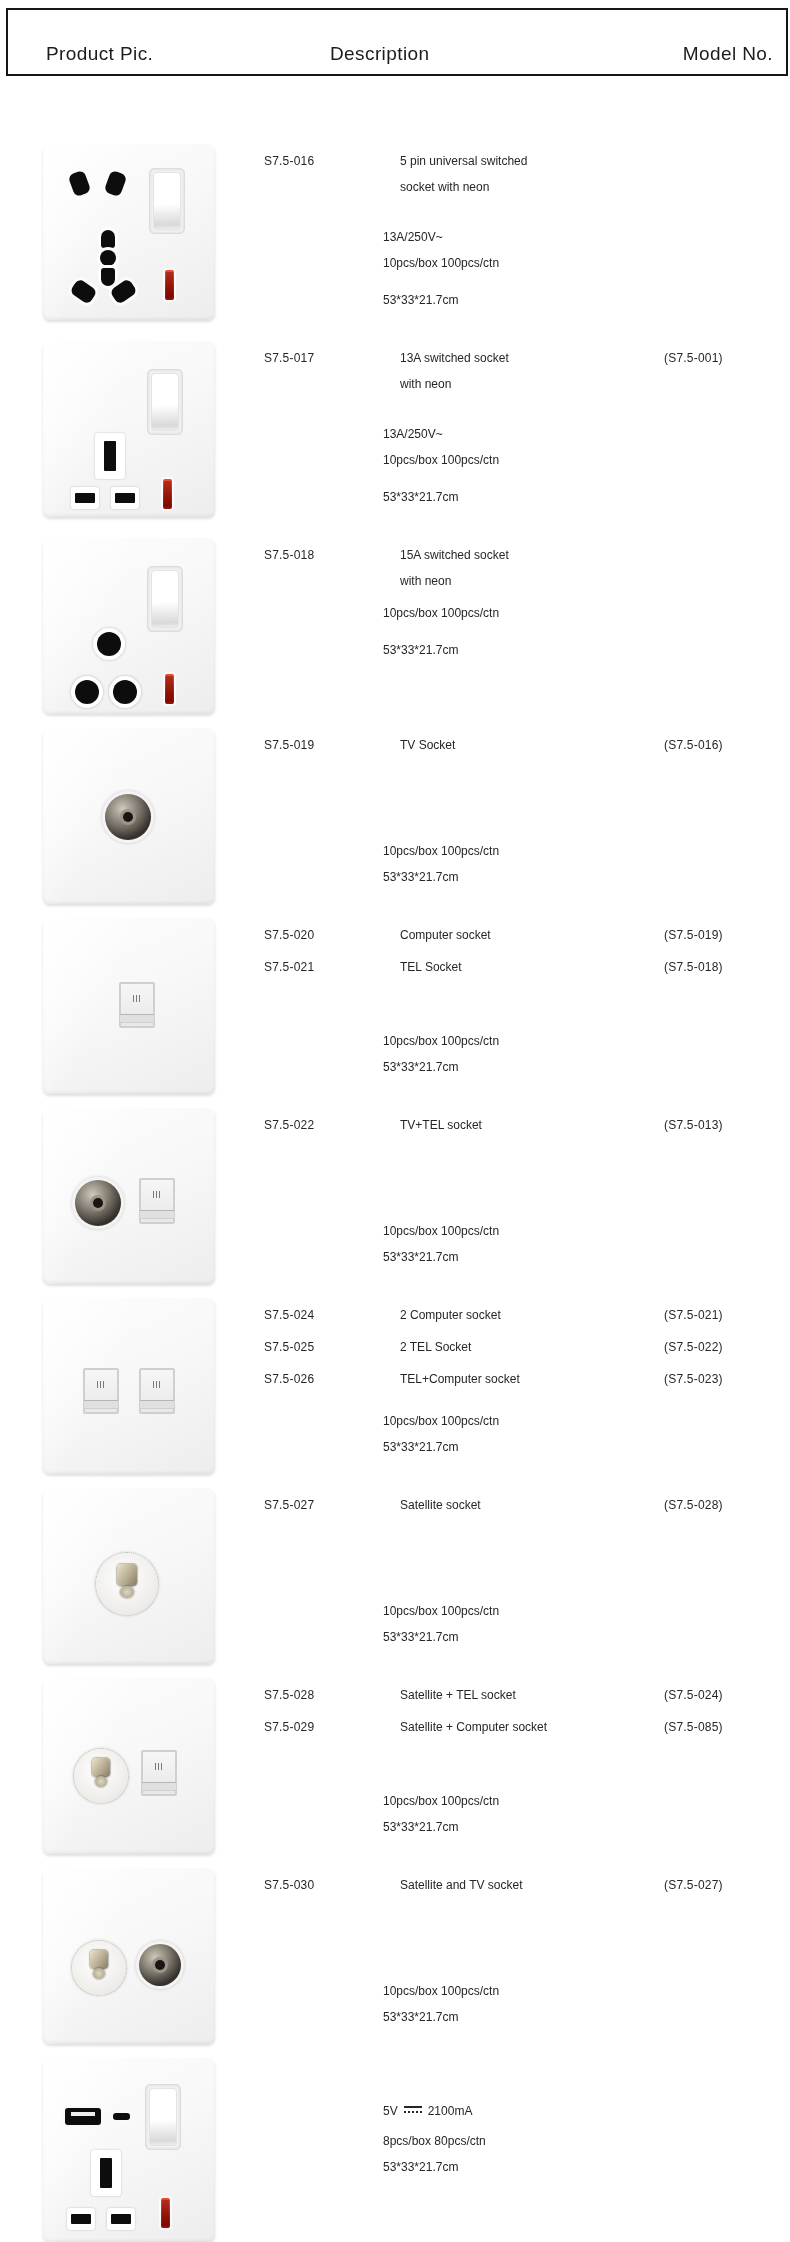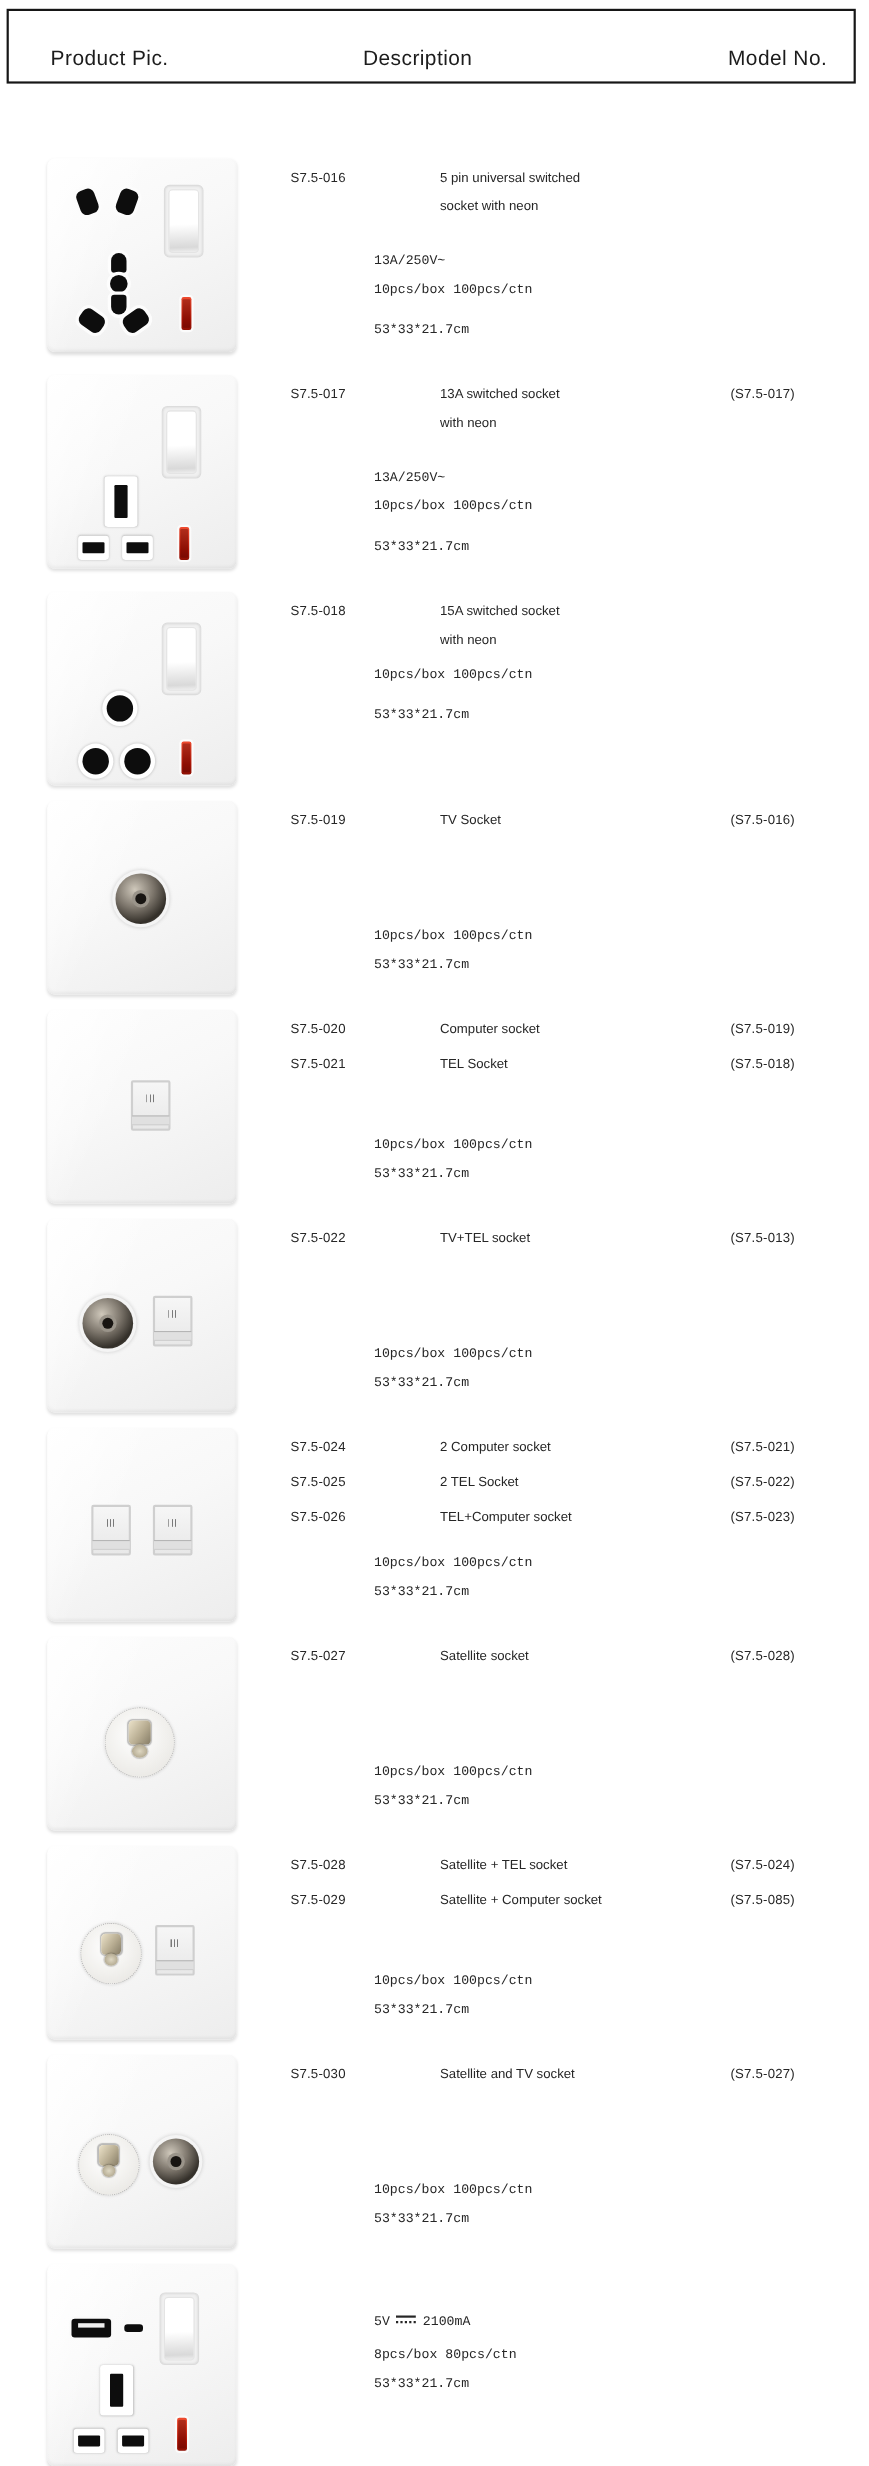--- a/index.html
+++ b/index.html
@@ -1,38 +1,38 @@
 <!DOCTYPE html>
 <html><head>
 <meta charset="utf-8">
 <style>
   html,body{margin:0;padding:0;background:#ffffff;}
   body{width:790px;font-family:"Liberation Sans","DejaVu Sans",sans-serif;color:#262626;
        -webkit-font-smoothing:antialiased;}
   .page{width:790px;}
 
   
-  .hdr{margin:8px 12px 0 6px;height:64px;border:2px solid #161616;position:relative;background:#fff;}
+  .hdr{margin:8px 2px 0 6px;height:64px;border:2px solid #161616;position:relative;background:#fff;}
   .hdr span{position:absolute;bottom:9px;font-size:19px;letter-spacing:.4px;color:#1c1c1c;}
   .hdr .h-pic{left:38px;}
   .hdr .h-desc{left:322px;}
-  .hdr .h-model{right:24px;}
+  .hdr .h-model{right:13px;}
 
   
   .rows{margin-top:64px;}
   .row{display:flex;min-height:190px;}
   .row.tall{min-height:200px;}
   .pic-cell{width:264px;flex:none;}
   .info-cell{width:526px;flex:none;display:flex;flex-direction:column;
              padding:8px 0 24px 0;font-size:12px;line-height:26px;}
   .entry{display:flex;margin-bottom:6px;}
   .code{width:136px;flex:none;letter-spacing:.2px;}
   .desc{width:238px;flex:none;padding-right:26px;white-space:pre-line;}
   .model{flex:1;letter-spacing:.2px;}
-  .spec{margin-left:76px;font-family:Liberation Mono, monospace;}
+  .spec{margin-left:119px;}
   .gap-top{margin-top:18px;}
   .size-gap{margin-top:11px;}
   .power-gap{margin-top:36px;}
   .spacer{flex:1;}
 
   
   .dc{display:inline-block;width:18px;height:11px;position:relative;margin:0 6px;}
   .dc::before{content:"";position:absolute;left:0;right:0;top:2px;border-top:2px solid #262626;}
   .dc::after{content:"";position:absolute;left:0;right:0;top:7px;border-top:2px dotted #262626;}
 
@@ -156,21 +156,21 @@
           <span class="slot-h" style="left:28px;top:146px;"></span>
           <span class="slot-h" style="left:68px;top:146px;"></span>
           <span class="neon" style="left:120px;top:138px;"></span>
         </div>
       </div>
       <div class="info-cell">
         <div class="entry">
           <span class="code">S7.5-017</span>
           <span class="desc">13A switched socket
 with neon</span>
-          <span class="model">(S7.5-017)</span>
+          <span class="model">(S7.5-001)</span>
         </div>
         <div class="spec gap-top">13A/250V~</div>
         <div class="spec">10pcs/box 100pcs/ctn</div>
         <div class="spec size-gap">53*33*21.7cm</div>
         <div class="spacer"></div>
       </div>
     </div>
 
     <div class="row">
       <div class="pic-cell">

